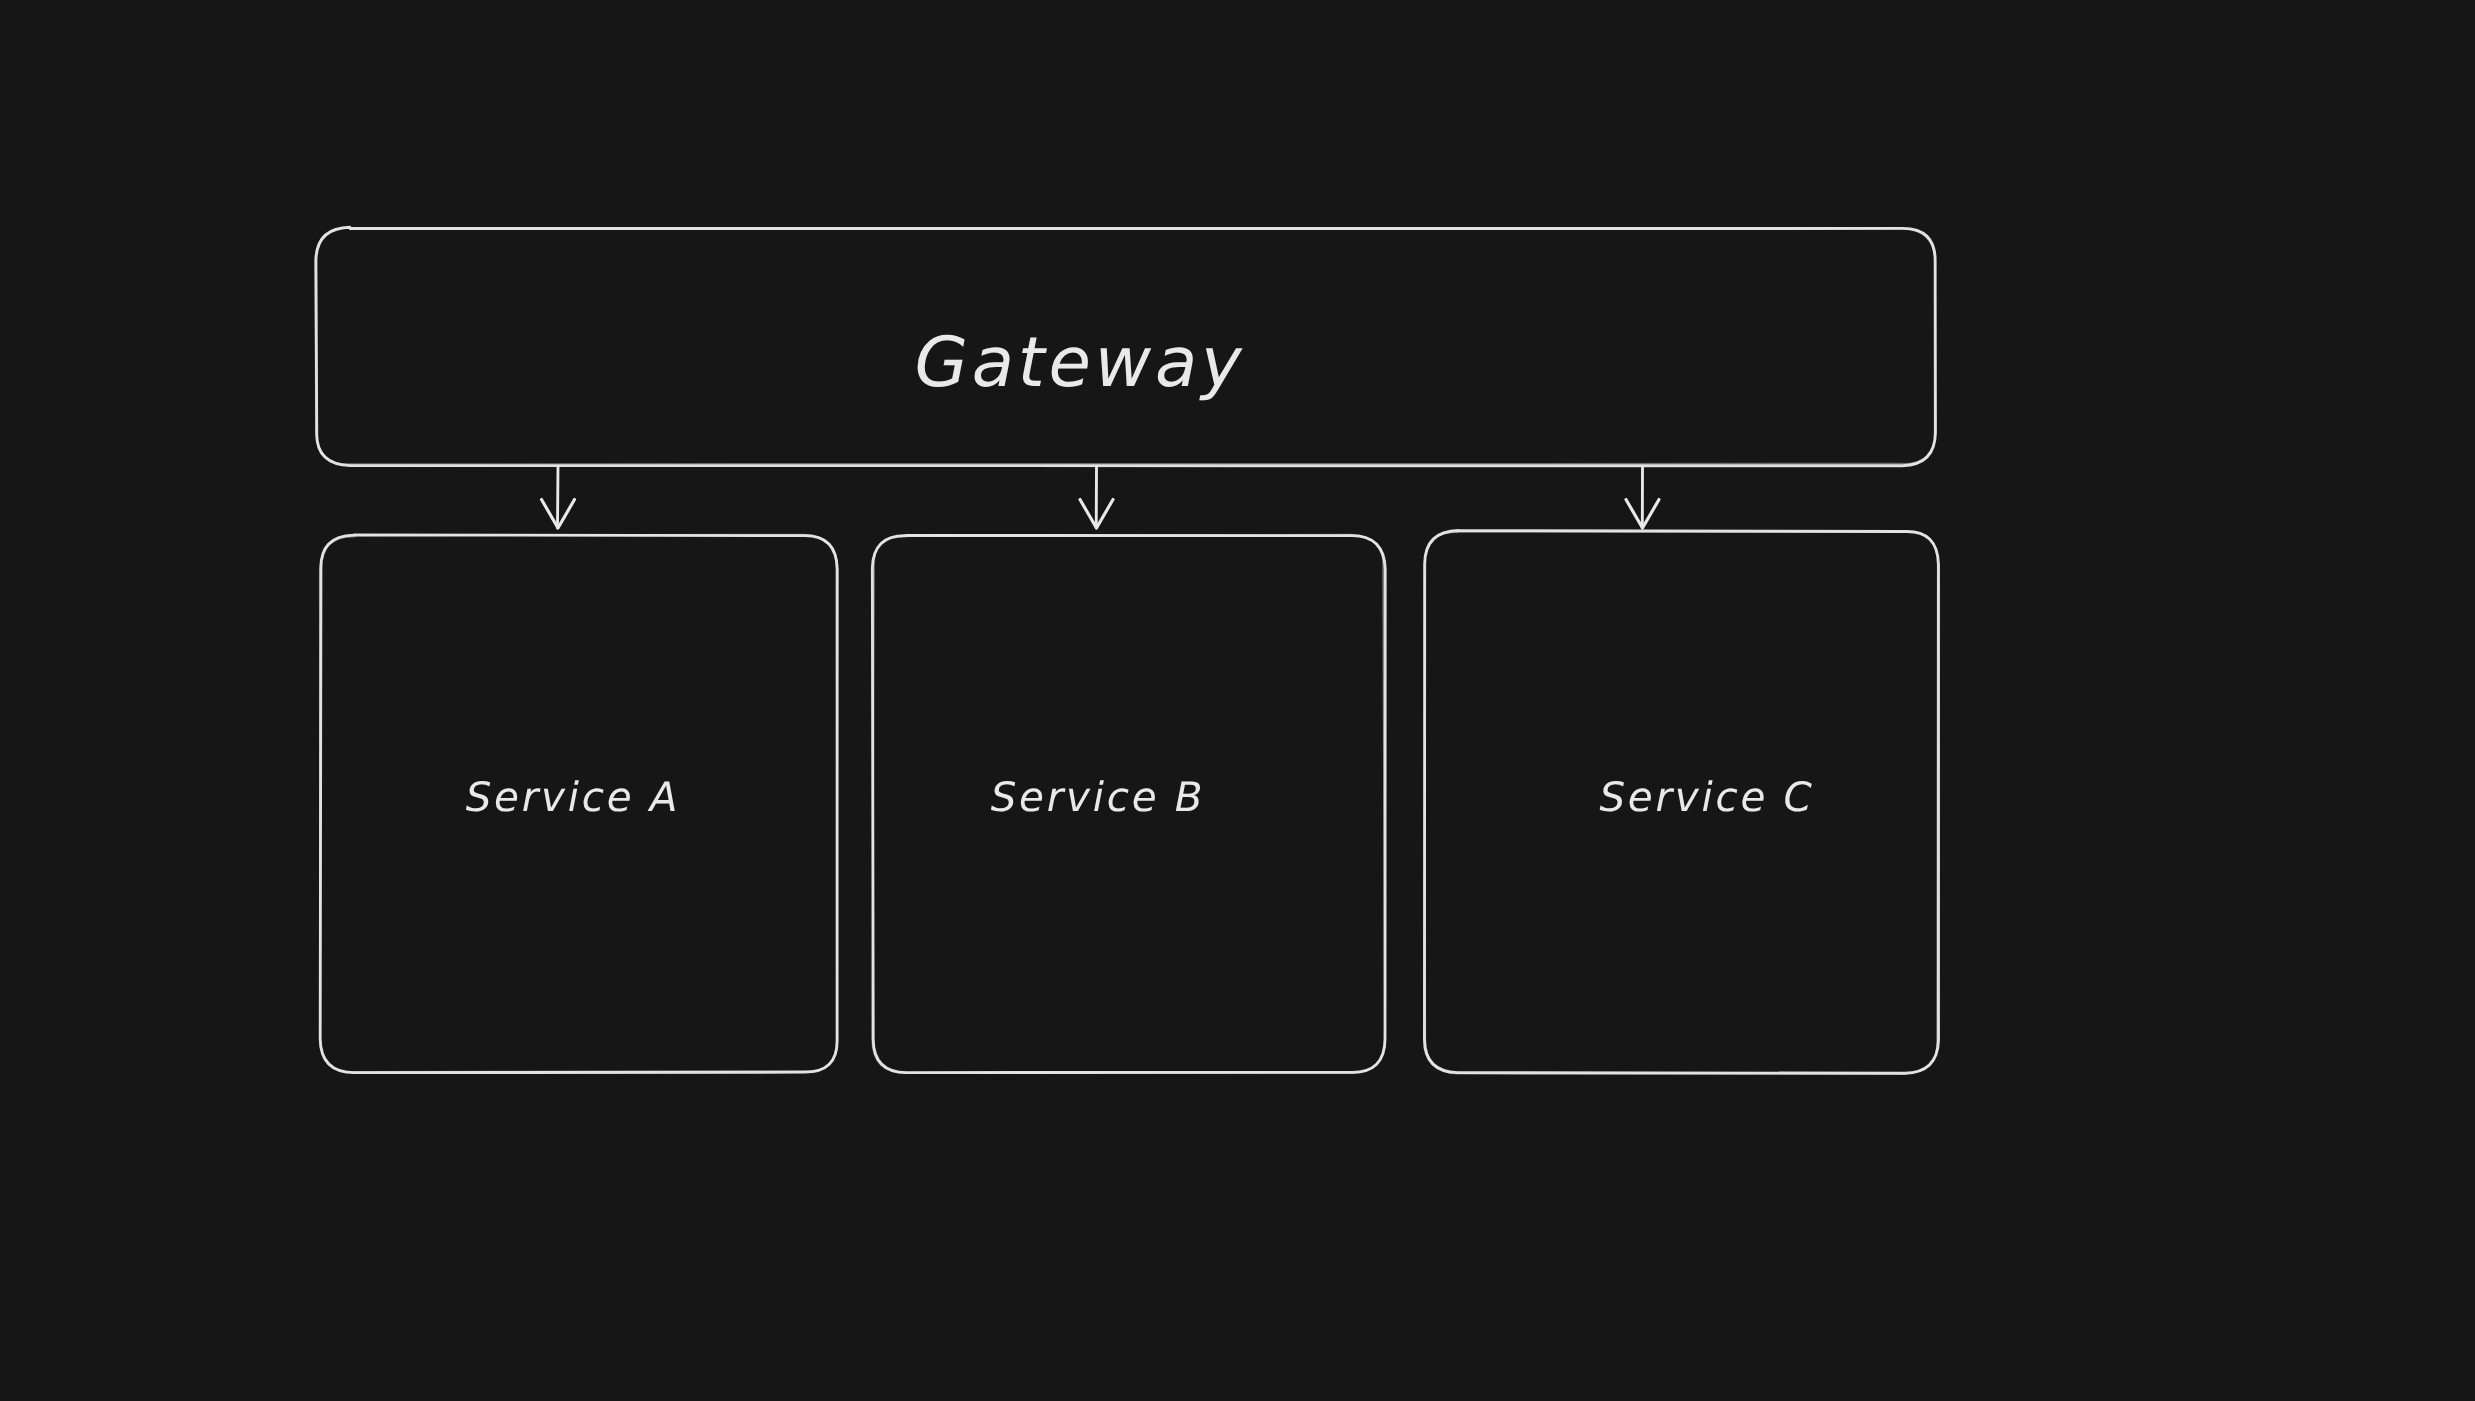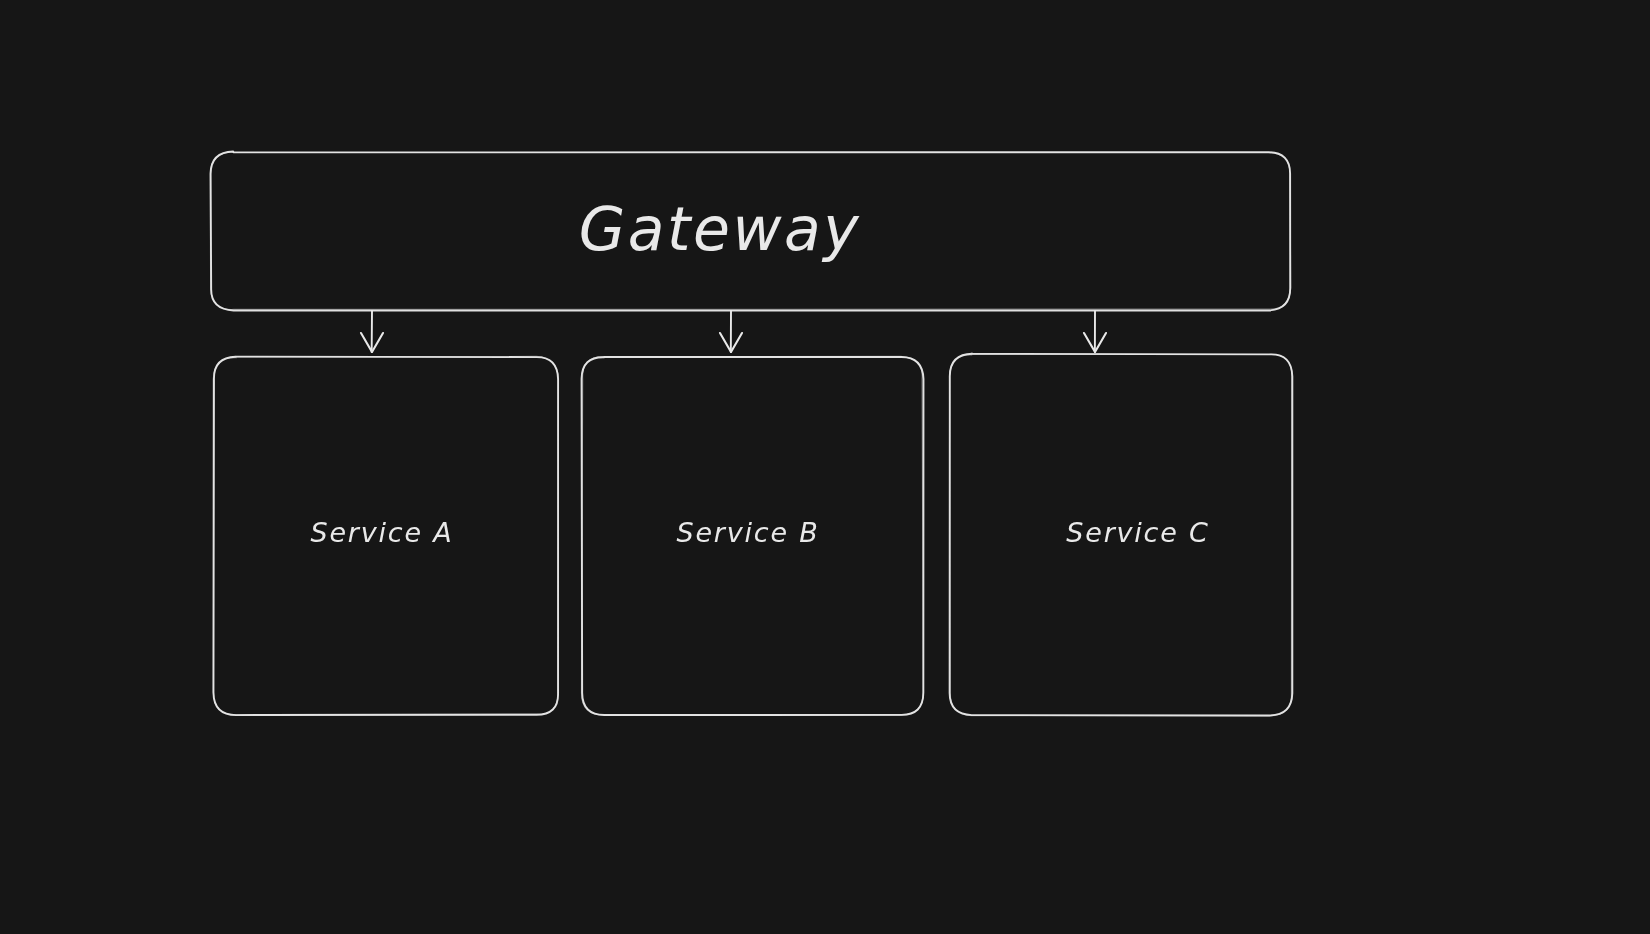--- a/index.html
+++ b/index.html
@@ -29,22 +29,23 @@
     font-style: italic;
     font-weight: 400;
     letter-spacing: 1.5px;
     white-space: nowrap;
     text-align: center;
     transform: translate(-50%, -50%);
     user-select: none;
     -webkit-font-smoothing: antialiased;
   }
   .node-label.title {
-    font-size: 60px;
+    font-size: 46px;
     letter-spacing: 2.5px;
+    margin-top: 12px;
   }
   .node-label.sub {
     font-size: 27px;
     letter-spacing: 1.8px;
   }
 </style>
 </head>
 <body>
 
 <div id="canvas">
@@ -79,16 +80,16 @@
         </g>
         <g>
           <path d="M 1095 311 L 1094.8717729766804 352" fill="none" stroke="#e9e9e9" stroke-width="1.9" stroke-linecap="round"></path>
           <path d="M 1084 333 L 1095 352 L 1106 333" fill="none" stroke="#e9e9e9" stroke-width="2.1" stroke-linecap="round" stroke-linejoin="round"></path>
         </g>
       </g>
   </svg>
 
   <div class="node-label title" style="left: 720px; top: 229px;">Gateway</div>
   <div class="node-label sub" style="left: 382px; top: 532px;">Service A</div>
-  <div class="node-label sub" style="left: 748px; top: 532px;">Service B</div>
+  <div class="node-label sub" style="left: 732px; top: 532px;">Service B</div>
   <div class="node-label sub" style="left: 1108px; top: 532px; margin-left: 30px;">Service C</div>
 
 </div>
 
 </body></html>

